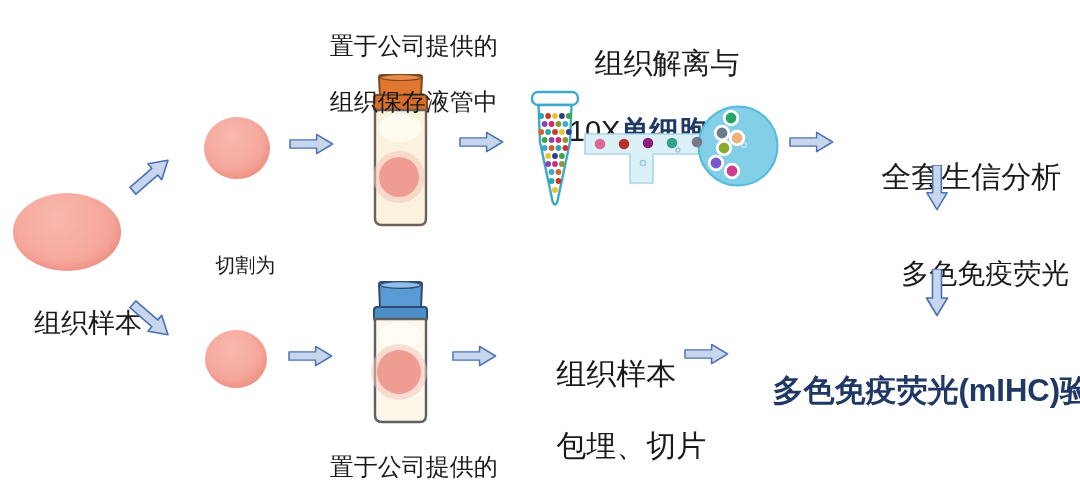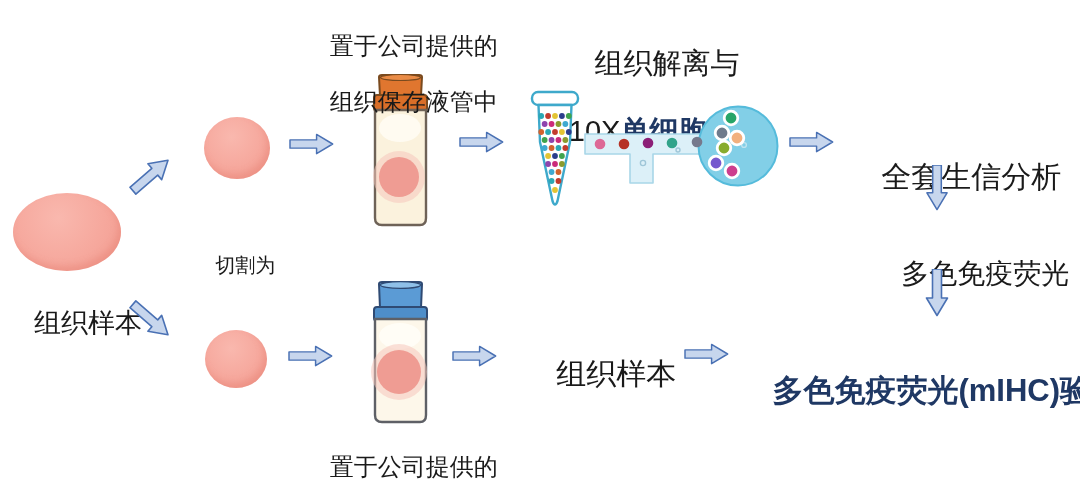--- a/index.html
+++ b/index.html
@@ -170,15 +170,16 @@
     <circle cx="35" cy="94" r="28" fill="#F6C6BC" opacity="0.55"></circle>
     <circle cx="35" cy="94" r="22" fill="#EF9C93"></circle>
   </svg>
   <div class="abs label center" style="left:303px;top:425px;width:195px;font-size:24px;line-height:28px;">
     <span>置于公司提供的</span><br>
     
   </div>
 
   <div class="abs label" style="left:523px;top:320px;font-size:30px;line-height:36px;">
     <span>组织样本</span><br>
+    <span>包埋、切片</span>
   </div>
 
 </div>
 
 </body></html>

